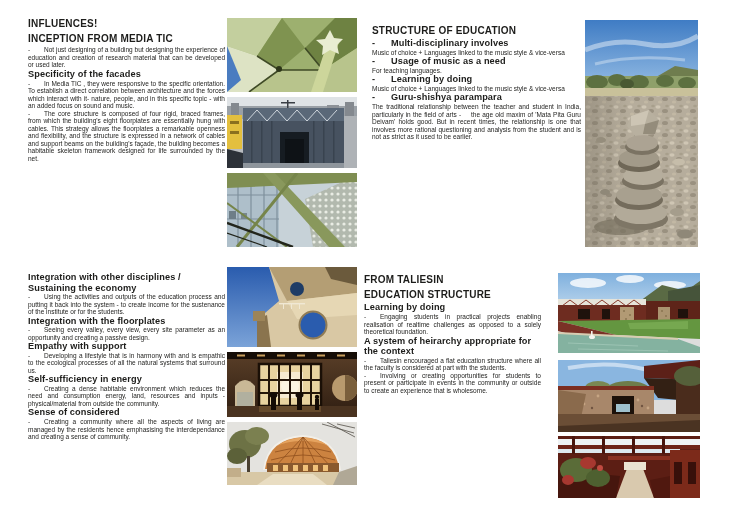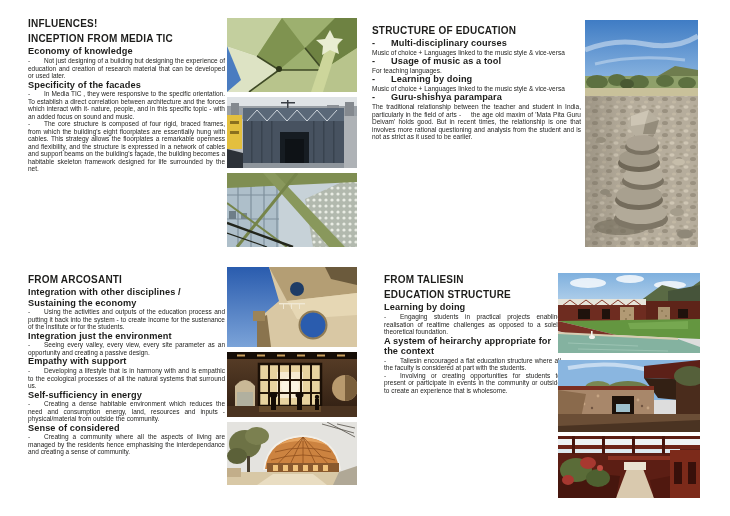--- a/index.html
+++ b/index.html
@@ -6,21 +6,21 @@
   body{
     width:730px;height:516px;background:#ffffff;position:relative;overflow:hidden;
     font-family:"Liberation Sans",sans-serif;color:#1d1d1b;
     -webkit-font-smoothing:antialiased;
   }
   .page{position:absolute;inset:0;background:#fff}
   .textcol{position:absolute}
   .tl{left:28px;top:16px;width:197px}
   .tr{left:372px;top:23px;width:209px}
   .bl{left:28px;top:272px;width:197px}
-  .br{left:384px;top:272px;width:177px}
+  .br{left:364px;top:272px;width:177px}
 
   h1.title{font-size:10px;line-height:15.2px;font-weight:bold;letter-spacing:.2px;margin:0}
   h1.title span{display:block}
   h2.sub{font-size:9.2px;line-height:10.6px;font-weight:bold;margin:0;letter-spacing:.1px}
   p.body{font-size:6.5px;line-height:7.5px;margin:0;text-align:justify}
   p.flush{text-align:left}
 
   .hang{position:relative}
   .hang .dash{position:absolute;left:0;top:0}
   .hang .txt{display:block;text-indent:16px}
@@ -46,73 +46,71 @@
 </head>
 <body>
 
 <div class="page">
 
   <section class="textcol tl">
     <h1 class="title">
       <span>INFLUENCES!</span>
       <span>INCEPTION FROM MEDIA TIC</span>
     </h1>
-    <h2 class="sub mt14">Economy of knowledge</h2>
     <p class="body hang mt4">
       <span class="dash">-</span>
       <span class="txt">Not just designing of a building but designing the experience of education and creation of research material that can be developed or used later.</span>
     </p>
     <h2 class="sub mt13">Specificity of the facades</h2>
     <p class="body hang mt4">
       <span class="dash">-</span>
       <span class="txt">In Media TIC , they were responsive to the specific orientation. To establish a direct correlation between architecture and the forces which interact with it- nature, people, and in this specific topic - with an added focus on sound and music.</span>
     </p>
     <p class="body hang mt4">
       <span class="dash">-</span>
       <span class="txt">The core structure is composed of four rigid, braced frames, from which the building's eight floorplates are essentially hung with cables. This strategy allows the floorplates a remarkable openness and flexibility, and the structure is expressed in a network of cables and support beams on the building's façade, the building becomes a habitable skeleton framework designed for life surrounded by the net.</span>
     </p>
   </section>
 
   <section class="textcol tr">
     <h1 class="title">STRUCTURE OF EDUCATION</h1>
 
     <h2 class="sub hang mt20">
       <span class="dash">-</span>
-      <span class="txt">Multi-disciplinary courses</span>
+      <span class="txt">Multi-disciplinary involves</span>
     </h2>
     <p class="body flush mt9">Music of choice + Languages linked to the music style &amp; vice-versa</p>
 
     <h2 class="sub hang mt13">
       <span class="dash">-</span>
-      <span class="txt">Usage of music as a tool</span>
+      <span class="txt">Usage of music as a need</span>
     </h2>
     <p class="body flush mt9">For teaching languages.</p>
 
     <h2 class="sub hang mt12">
       <span class="dash">-</span>
       <span class="txt">Learning by doing</span>
     </h2>
     <p class="body flush mt9">Music of choice + Languages linked to the music style &amp; vice-versa</p>
 
     <h2 class="sub hang mt12">
       <span class="dash">-</span>
       <span class="txt">Guru-shishya parampara</span>
     </h2>
     <p class="body mt9">The traditional relationship between the teacher and student in India, particularly in the field of arts -  the age old maxim of 'Mata Pita Guru Deivam' holds good. But in recent times, the relationship is one that involves more rational questioning and analysis from the student and is not as strict as it used to be earlier.</p>
   </section>
 
   <section class="textcol bl">
-    <h1 class="title">FROM ARCOSANTI</h1>
 
     <h2 class="sub mt7">Integration with other disciplines / Sustaining the economy</h2>
     <p class="body hang mt1">
       <span class="dash">-</span>
       <span class="txt">Using the activities and outputs of the education process and putting it back into the system - to create income for the sustenance of the institute or for the students.</span>
     </p>
-    <h2 class="sub mt10">Integration just the environment</h2>
+    <h2 class="sub mt10">Integration with the floorplates</h2>
     <p class="body hang mt1">
       <span class="dash">-</span>
       <span class="txt">Seeing every valley, every view, every site parameter as an opportunity and creating a passive design.</span>
     </p>
     <h2 class="sub mt10">Empathy with support</h2>
     <p class="body hang mt1">
       <span class="dash">-</span>
       <span class="txt">Developing a lifestyle that is in harmony with and is empathic to the ecological processes of all the natural systems that surround us.</span>
     </p>
     <h2 class="sub mt10">Self-sufficiency in energy</h2>

